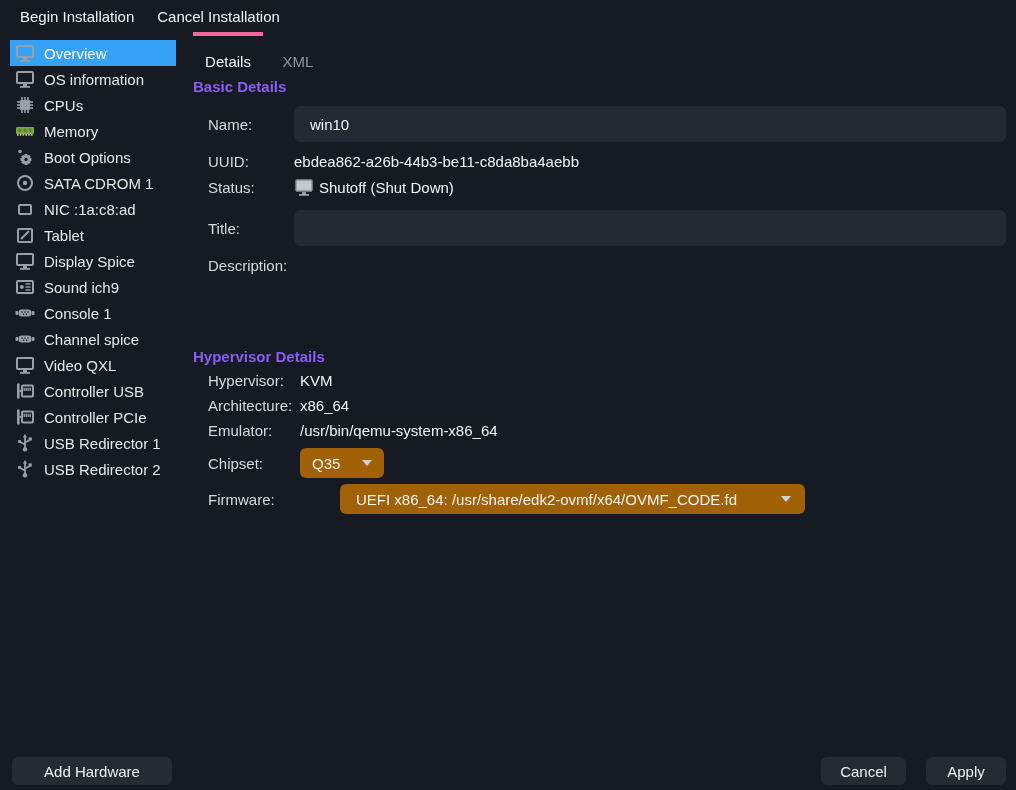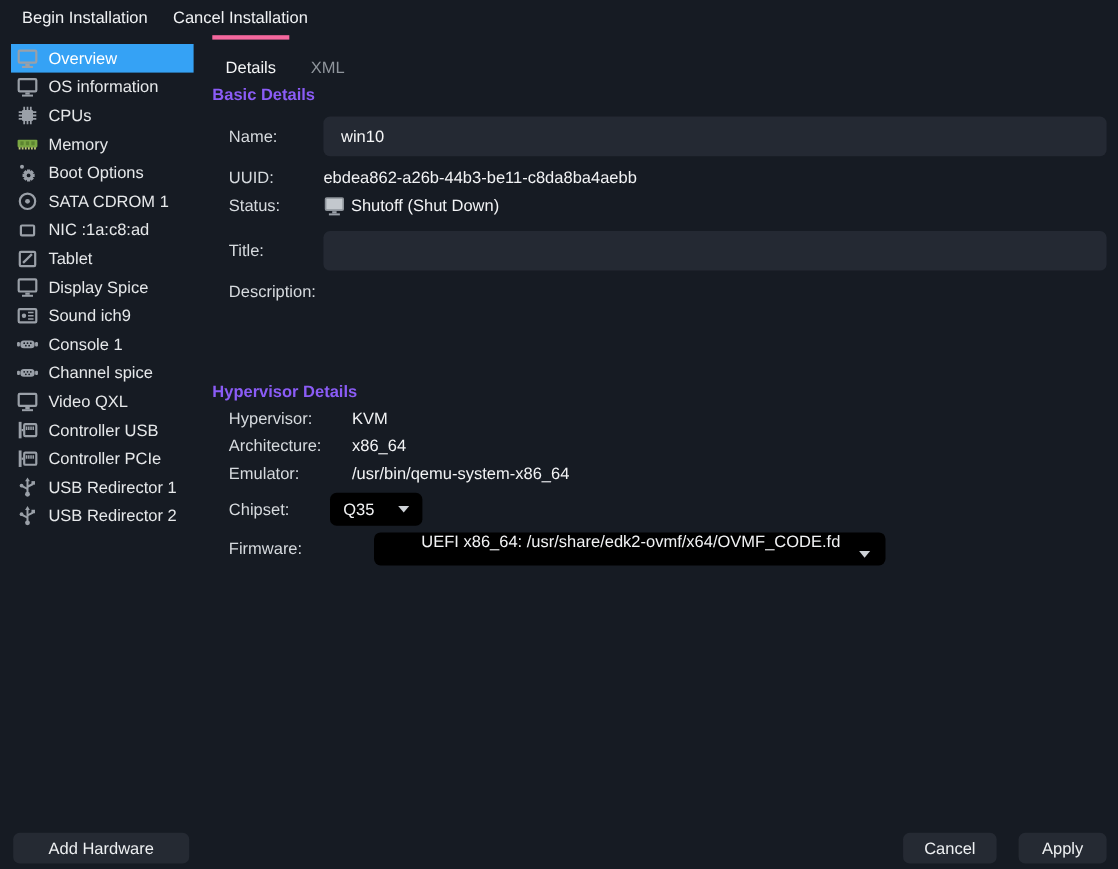--- a/index.html
+++ b/index.html
@@ -60,35 +60,35 @@
   .row-status { height: 26px; }
   .row-title { margin-top: 10px; }
   .row-desc { margin-top: 8px; align-items: flex-start; height: 92px; }
   .desc-area {
     flex: 1; height: 86px; background: transparent; border: none; resize: none;
     color: #f4f5f6; font-family: inherit; font-size: 15px; outline: none;
   }
   .value-text { color: #f2f3f5; }
   .status-icon { margin-right: 5px; display: flex; align-items: center; }
 
-  .hyp-row { height: 25px; gap: 20px; }
+  .hyp-row { height: 25px; }
   .hyp-heading { margin-top: 2px; }
 
   .select {
-    display: flex; align-items: center; background: #000000; border-radius: 6px;
+    display: flex; align-items: center; background: #a16207; border-radius: 6px;
     height: 30px; cursor: pointer; color: #f2f3f5;
   }
   .select .arrow {
     width: 0; height: 0; border-left: 5px solid transparent; border-right: 5px solid transparent;
     border-top: 6px solid #ced2d7; margin-left: auto;
   }
   .row-chipset { margin-top: 5px; height: 30px; }
   .select-chipset { width: 84px; padding: 0 12px; }
   .row-firmware { margin-top: 6px; height: 30px; gap: 40px; }
-  .select-firmware { width: 465px; padding: 0 14px 0 16px; flex-direction: column; }
+  .select-firmware { width: 465px; padding: 0 14px 0 16px; }
 
   
   .footer {
     position: absolute; left: 0; right: 0; bottom: 5px; height: 28px;
     display: flex; align-items: center; padding: 0 10px 0 12px;
   }
   .btn {
     background: #252a33; border: none; border-radius: 6px; color: #eef0f2;
     font-family: inherit; font-size: 15px; height: 28px; cursor: pointer;
   }

